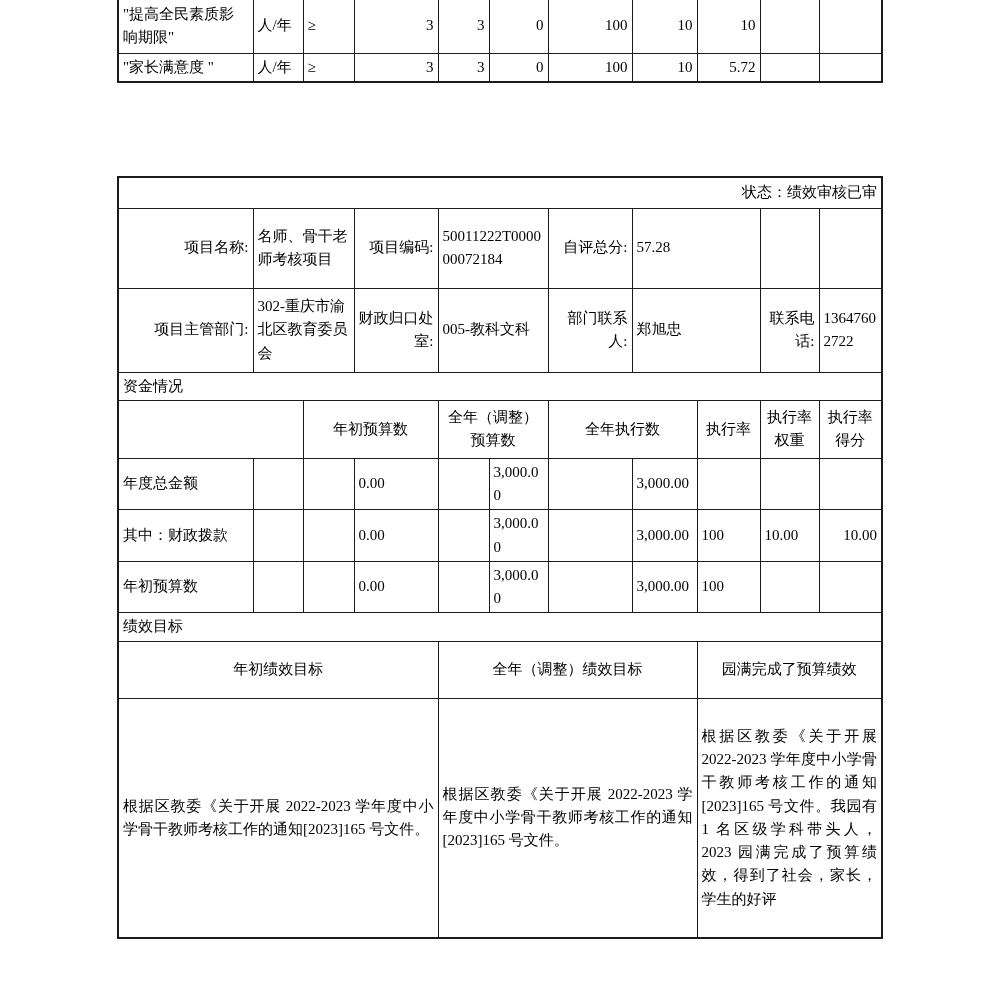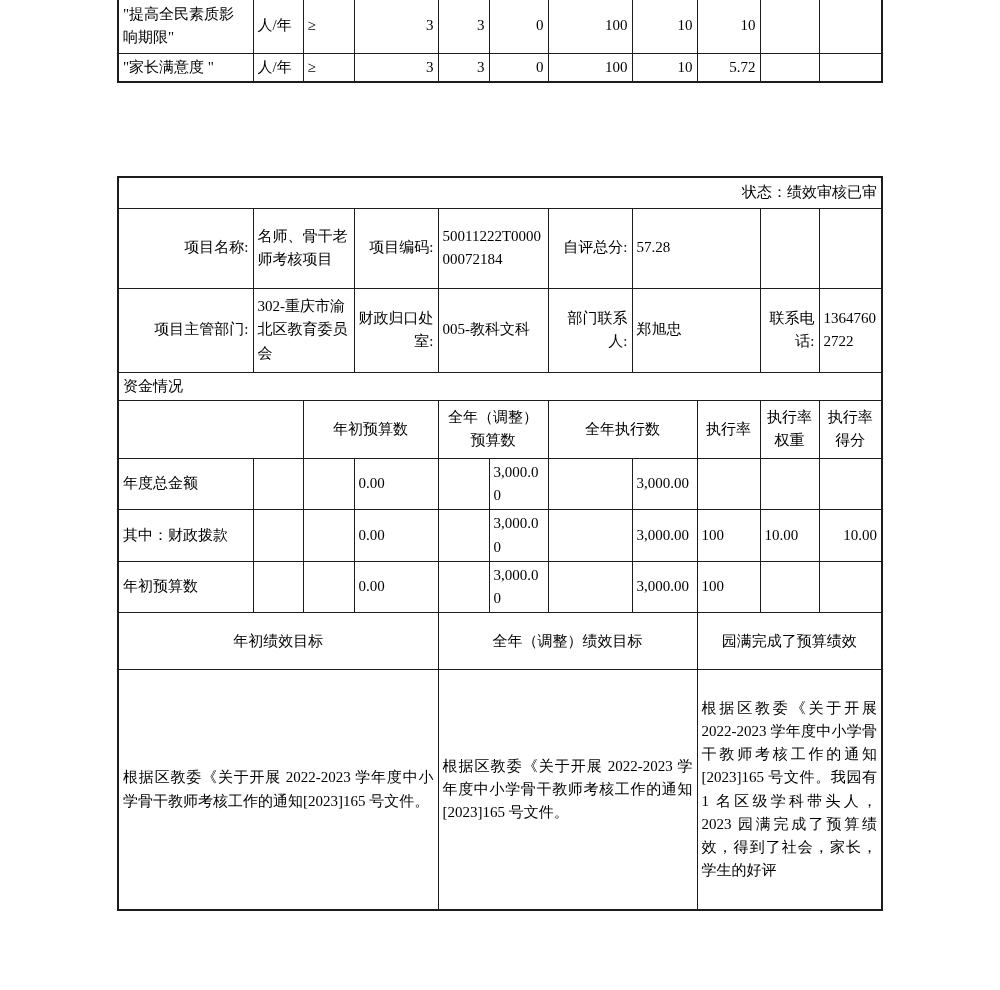--- a/index.html
+++ b/index.html
@@ -168,20 +168,23 @@
       <td class="al brk">0.00</td>
       <td></td>
       <td class="al brk">3,000.00</td>
       <td></td>
       <td class="al brk">3,000.00</td>
       <td class="al">100</td>
       <td class="al"></td>
       <td class="ar"></td>
     </tr>
 
+    <tr style="height:25px">
+      <td colspan="11" class="sec">绩效目标</td>
+    </tr>
 
     <tr style="height:57px">
       <td colspan="4" class="c goalh">年初绩效目标</td>
       <td colspan="4" class="c goalh">全年（调整）绩效目标</td>
       <td colspan="3" class="c goalh3">园满完成了预算绩效</td>
     </tr>
 
     <tr style="height:240px">
       <td colspan="4" class="goal-td">根据区教委《关于开展 2022-2023 学年度中小学骨干教师考核工作的通知[2023]165 号文件。</td>
       <td colspan="4" class="goal-td">根据区教委《关于开展 2022-2023 学年度中小学骨干教师考核工作的通知[2023]165 号文件。</td>

